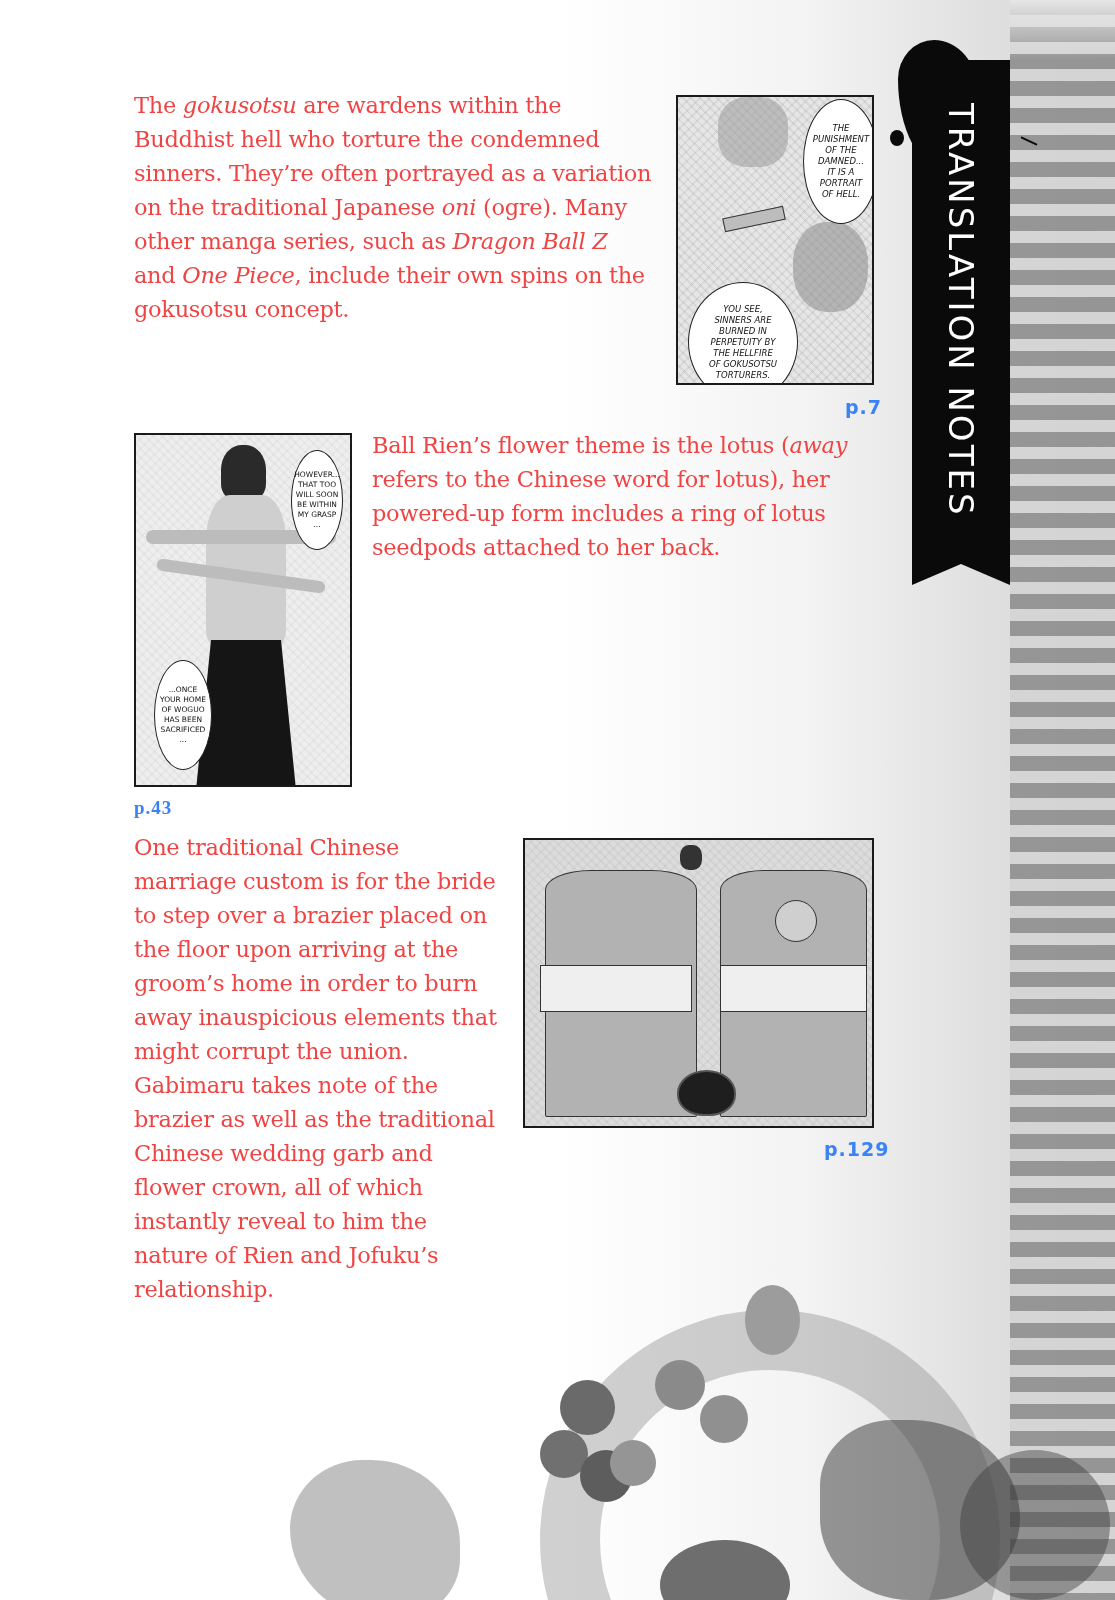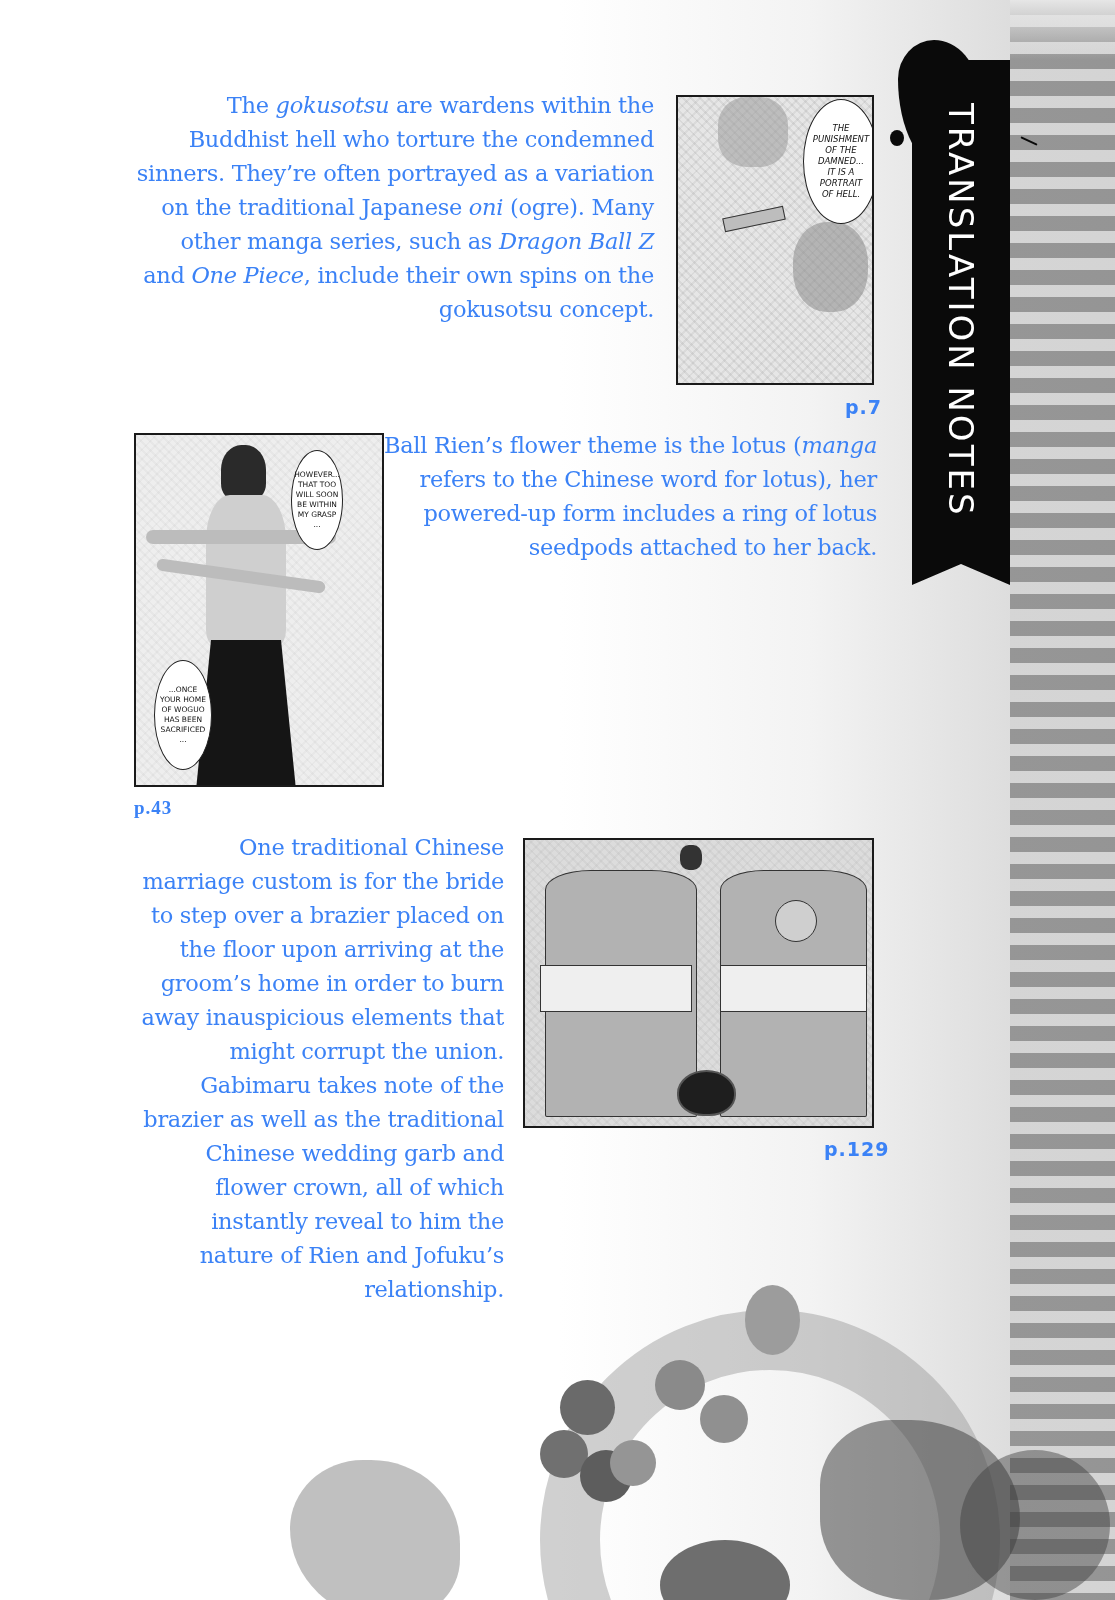--- a/index.html
+++ b/index.html
@@ -43,23 +43,22 @@
     writing-mode: vertical-rl;
     color: #ffffff;
     font-family: "DejaVu Sans", "Liberation Sans", sans-serif;
     font-size: 34px; letter-spacing: 3px; font-weight: 400;
     white-space: nowrap;
   }
   .para {
     position: absolute;
     font-size: 22.5px; line-height: 34px;
     font-family: "DejaVu Serif", "Liberation Serif", serif;
-    color: #3b82f6; margin: 0;
+    color: #ef4444; margin: 0;
     letter-spacing: -0.3px;
-    text-align: right;
   }
   .para i { font-style: italic; }
   .panel {
     position: absolute; border: 2px solid #1a1a1a; background: #e6e6e6;
     overflow: hidden; box-sizing: border-box;
   }
   .panel-hatch {
     position: absolute; inset: 0;
     background:
       repeating-linear-gradient(45deg, rgba(0,0,0,0.06) 0 2px, transparent 2px 6px),
@@ -106,24 +105,31 @@
   <div class="figure-shape" style="left:40px;top:0px;width:70px;height:70px;background:#9a9a9a;border-radius:40%;opacity:.55;"></div>
   <div class="figure-shape" style="left:115px;top:125px;width:75px;height:90px;background:#8a8a8a;border-radius:45%;opacity:.55;"></div>
   <div class="figure-shape" style="left:45px;top:115px;width:60px;height:12px;background:#bdbdbd;border:1px solid #333;transform:rotate(-12deg);"></div>
   <div class="bubble" id="bubble-0-0" style="left:125px;top:2px;width:76px;height:125px;">THE
 PUNISHMENT
 OF THE
 DAMNED...
 IT IS A
 PORTRAIT
 OF HELL.</div>
+  <div class="bubble" id="bubble-0-1" style="left:10px;top:185px;width:110px;height:120px;">YOU SEE,
+SINNERS ARE
+BURNED IN
+PERPETUITY BY
+THE HELLFIRE
+OF GOKUSOTSU
+TORTURERS.</div>
 </div>
 <div class="page-ref" style="left:845px;top:396px;">p.7</div>
 
-<div class="panel" style="left:134px;top:433px;width:250px;height:354px;background:#eeeeee;">
+<div class="panel" style="left:134px;top:433px;width:218px;height:354px;background:#eeeeee;">
   <div class="panel-hatch" style="opacity:.5;"></div>
   <div class="figure-shape" style="left:85px;top:10px;width:45px;height:55px;background:#2a2a2a;border-radius:45% 45% 30% 30%;"></div>
   <div class="figure-shape" style="left:70px;top:60px;width:80px;height:150px;background:#cfcfcf;border-radius:30% 30% 10% 10%;"></div>
   <div class="figure-shape" style="left:10px;top:95px;width:190px;height:14px;background:#bcbcbc;border-radius:8px;"></div>
   <div class="figure-shape" style="left:20px;top:135px;width:170px;height:12px;background:#bcbcbc;border-radius:8px;transform:rotate(8deg);"></div>
   <div class="figure-shape" style="left:60px;top:205px;width:100px;height:150px;background:#151515;clip-path:polygon(15% 0,85% 0,100% 100%,0 100%);"></div>
   <div class="bubble upright" id="bubble-1-0" style="left:155px;top:15px;width:52px;height:100px;">HOWEVER...
 THAT TOO
 WILL SOON
 BE WITHIN
@@ -131,21 +137,21 @@
 ...</div>
   <div class="bubble upright" id="bubble-1-1" style="left:18px;top:225px;width:58px;height:110px;">...ONCE
 YOUR HOME
 OF WOGUO
 HAS BEEN
 SACRIFICED
 ...</div>
 </div>
 <div class="page-ref" style="left:134px;top:797px;font-family:Liberation Serif, serif;">p.43</div>
 
-<p class="para" id="note-1" style="left:372px;top:428px;width:505px;"><span>Ball Rien’s flower theme is the lotus (</span><i>manga</i><span> refers to the Chinese word for lotus), her powered-up form includes a ring of lotus seedpods attached to her back.</span></p>
+<p class="para" id="note-1" style="left:372px;top:428px;width:505px;"><span>Ball Rien’s flower theme is the lotus (</span><i>away</i><span> refers to the Chinese word for lotus), her powered-up form includes a ring of lotus seedpods attached to her back.</span></p>
 
 <p class="para" id="note-2" style="left:134px;top:830px;width:370px;"><span>One traditional Chinese marriage custom is for the bride to step over a brazier placed on the floor upon arriving at the groom’s home in order to burn away inauspicious elements that might corrupt the union. Gabimaru takes note of the brazier as well as the traditional Chinese wedding garb and flower crown, all of which instantly reveal to him the nature of Rien and Jofuku’s relationship.</span></p>
 
 <div class="panel" style="left:523px;top:838px;width:351px;height:290px;background:#dcdcdc;">
   <div class="panel-hatch" style="opacity:.6;"></div>
   <div class="figure-shape" style="left:20px;top:30px;width:150px;height:245px;background:#b2b2b2;border:1px solid #333;border-radius:30% 30% 2px 2px / 8% 8% 2px 2px;"></div>
   <div class="figure-shape" style="left:15px;top:125px;width:150px;height:45px;background:#efefef;border:1px solid #333;"></div>
   <div class="figure-shape" style="left:195px;top:30px;width:145px;height:245px;background:#b2b2b2;border:1px solid #333;border-radius:30% 30% 2px 2px / 8% 8% 2px 2px;"></div>
   <div class="figure-shape" style="left:195px;top:125px;width:145px;height:45px;background:#efefef;border:1px solid #333;"></div>
   <div class="figure-shape" style="left:250px;top:60px;width:40px;height:40px;background:#cfcfcf;border:1px solid #333;border-radius:50%;"></div>

